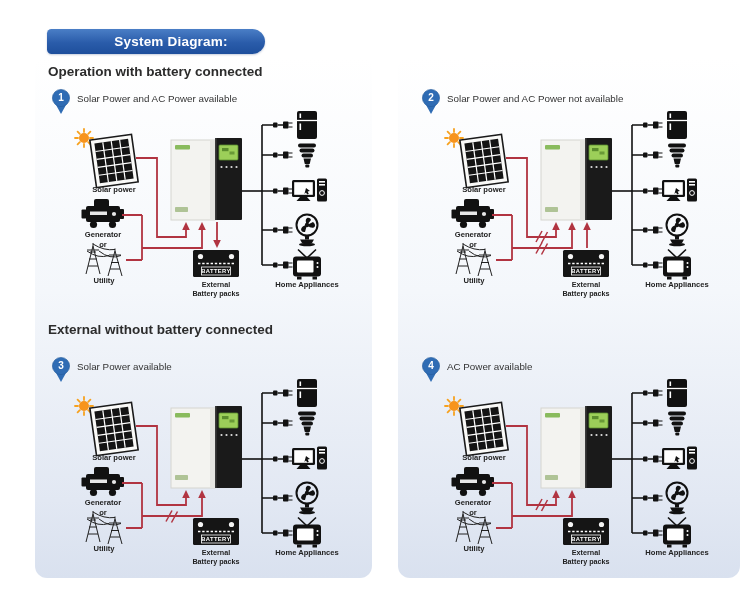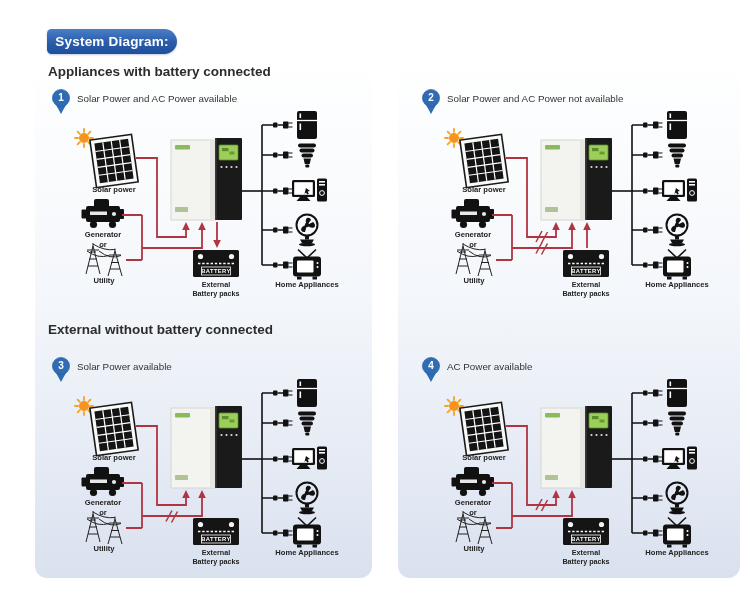--- a/index.html
+++ b/index.html
@@ -2,25 +2,25 @@
 <html><head>
 <meta charset="utf-8">
 <style>
   html,body{margin:0;padding:0;background:#fff;}
   body{font-family:"Liberation Sans", sans-serif;}
   .page{position:relative;width:750px;height:600px;background:#ffffff;overflow:hidden;}
   .panel-bg{position:absolute;top:57px;height:521px;border-radius:12px;
     background:linear-gradient(180deg,#ffffff 0%,#f4f7fb 45%,#e2e8f3 85%,#d9e1ef 100%);}
   .panel-bg.left{left:35px;width:337px;}
   .panel-bg.right{left:398px;width:342px;}
-  .banner{position:absolute;left:47px;top:29px;width:130px;height:25px;
+  .banner{position:absolute;left:47px;top:29px;width:188px;height:25px;
     background:linear-gradient(180deg,#4a7ec6 0%,#2a5caa 55%,#1e4f9c 100%);
     border-radius:5px 14px 14px 5px;display:flex;align-items:center;justify-content:center;
     color:#fff;font-size:13.5px;font-weight:bold;letter-spacing:.2px;
-    box-shadow:0 1px 2px rgba(30,60,120,.25);}
+    box-shadow:0 1px 2px rgba(30,60,120,.25);padding-left:30px;}
   .section-heading{position:absolute;left:48px;font-size:13.5px;font-weight:600;color:#2c2c2c;}
   .h1{top:64px;} .h2{top:322px;}
   .diagram-mount{position:absolute;width:322px;height:226px;}
   .d1{left:48px;top:88px;} .d2{left:418px;top:88px;}
   .d3{left:48px;top:356px;} .d4{left:418px;top:356px;}
   .diagram{width:322px;height:226px;display:block;}
   svg text{font-family:"Liberation Sans", sans-serif;}
   
   .slash-solar,.slash-ac,.batt-down,.batt-up{display:none;}
   .solar-crossed .slash-solar{display:inline;}
@@ -32,21 +32,21 @@
 <body>
 
 <div class="page">
   <div class="panel-bg left"></div>
   <div class="panel-bg right"></div>
 
   <div class="banner">
     <span>System Diagram:</span>
   </div>
 
-  <div class="section-heading h1">Appliances with battery connected</div>
+  <div class="section-heading h1">Operation with battery connected</div>
   <div class="section-heading h2">External without battery connected</div>
 
   <div class="diagram-mount d1">
   <svg class="diagram battery-down" viewBox="0 0 322 226">
 
     <g>
       <path d="M7.5,16 L13,26 L18.5,16 Z" fill="#2f6cb4"></path>
       <circle cx="13" cy="10" r="8.6" fill="#2f6cb4"></circle>
       <circle cx="13" cy="10" r="8.6" fill="none" stroke="#245a9b" stroke-width="0.6"></circle>
       <text x="13" y="13.4" text-anchor="middle" font-size="10" font-weight="bold" fill="#ffffff">1</text>

